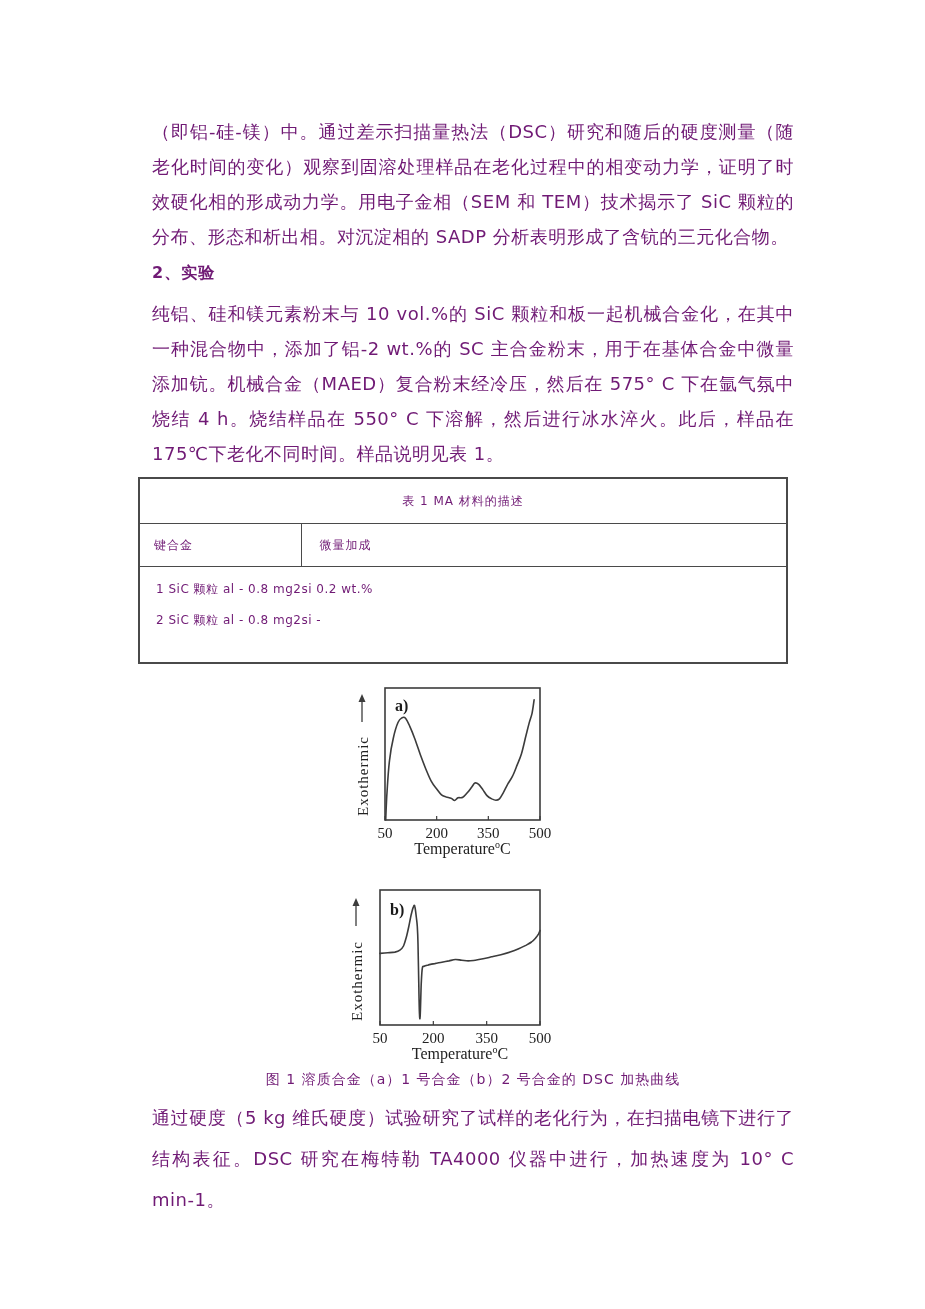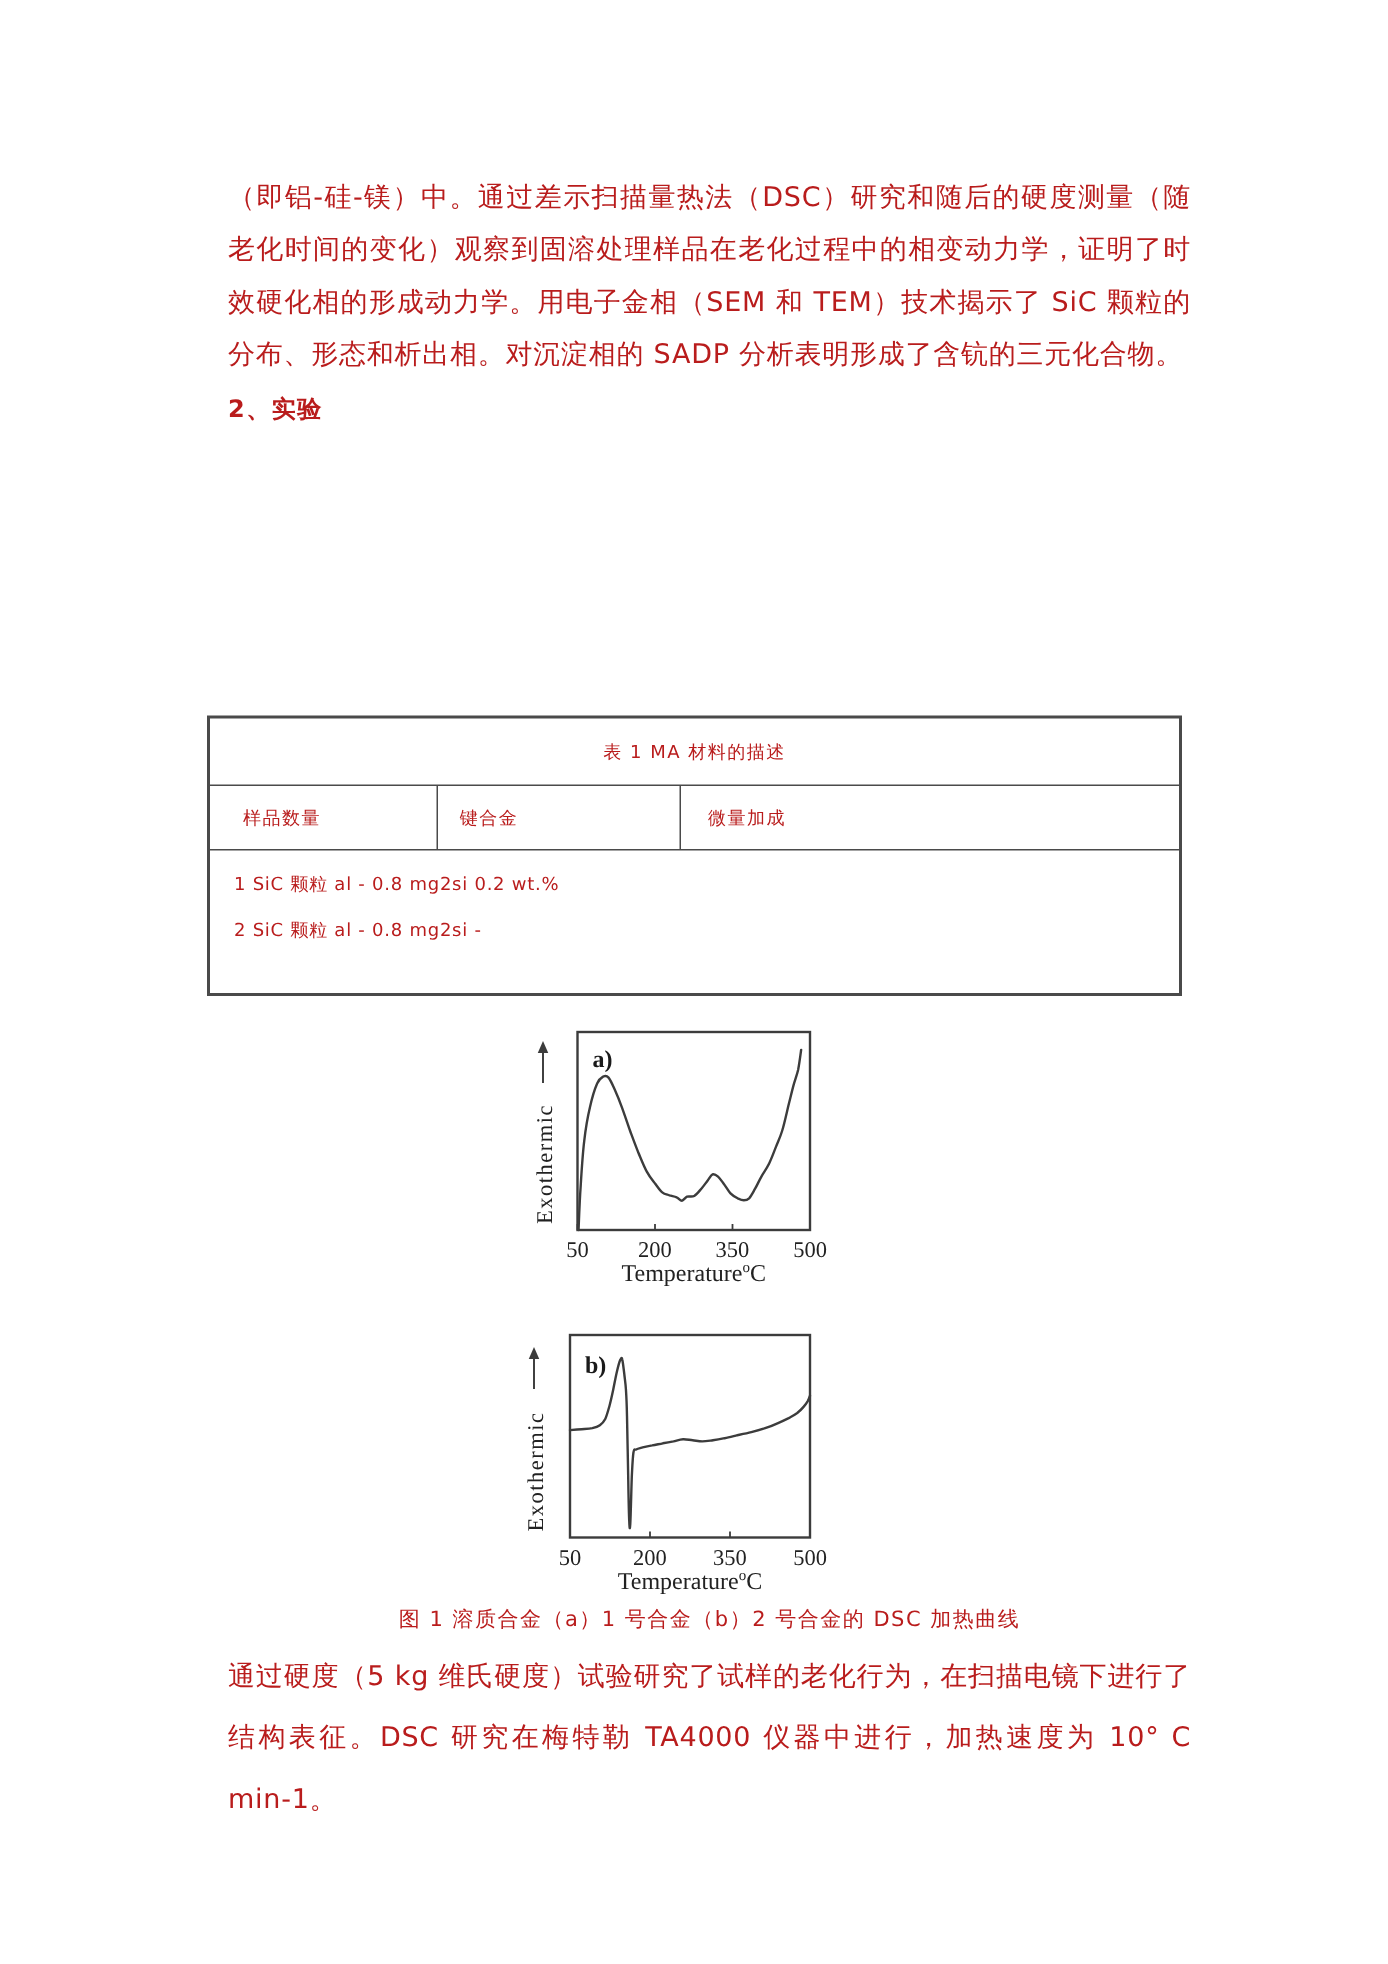--- a/index.html
+++ b/index.html
@@ -1,21 +1,21 @@
 <!DOCTYPE html>
 <html><head>
 <meta charset="utf-8">
 <style>
   html,body{margin:0;padding:0;background:#ffffff;}
   .page{
     position:relative;
     width:925px;height:1309px;
     background:#ffffff;
     font-family:"DejaVu Sans",sans-serif;
-    color:#b91c1c;
+    color:#701a75;
     overflow:hidden;
   }
   .para{
     position:absolute;
     font-size:18px;
     line-height:35px;
     text-align:justify;
     letter-spacing:0.5px;
   }
   .heading{
@@ -70,25 +70,25 @@
 </style>
 </head>
 <body>
 
 <div class="page">
 
   <div class="para" style="left:152px;top:114px;width:642px;">（即铝-硅-镁）中。通过差示扫描量热法（DSC）研究和随后的硬度测量（随老化时间的变化）观察到固溶处理样品在老化过程中的相变动力学，证明了时效硬化相的形成动力学。用电子金相（SEM 和 TEM）技术揭示了 SiC 颗粒的分布、形态和析出相。对沉淀相的 SADP 分析表明形成了含钪的三元化合物。</div>
 
   <div class="heading" style="left:152px;top:263px;">2、实验</div>
 
+  <div class="para" style="left:152px;top:296px;width:642px;">纯铝、硅和镁元素粉末与 10 vol.%的 SiC 颗粒和板一起机械合金化，在其中一种混合物中，添加了铝-2 wt.%的 SC 主合金粉末，用于在基体合金中微量添加钪。机械合金（MAED）复合粉末经冷压，然后在 575° C 下在氩气氛中烧结 4 h。烧结样品在 550° C 下溶解，然后进行冰水淬火。此后，样品在 175℃下老化不同时间。样品说明见表 1。</div>
 
   <div class="tbl">
     <div class="tbl-title">表 1  MA 材料的描述</div>
     <div class="tbl-head">
-      <div class="cell c1">样品数量</div>
       <div class="cell c3">键合金</div>
       <div class="cell c4">微量加成</div>
     </div>
     <div class="tbl-body">
       <div class="row">1 SiC 颗粒 al - 0.8 mg2si 0.2 wt.%</div>
       <div class="row">2 SiC 颗粒 al - 0.8 mg2si -</div>
     </div>
   </div>
 
   <svg class="chart" style="left:332px;top:680px;" width="225" height="180" viewBox="0 0 225 180">

